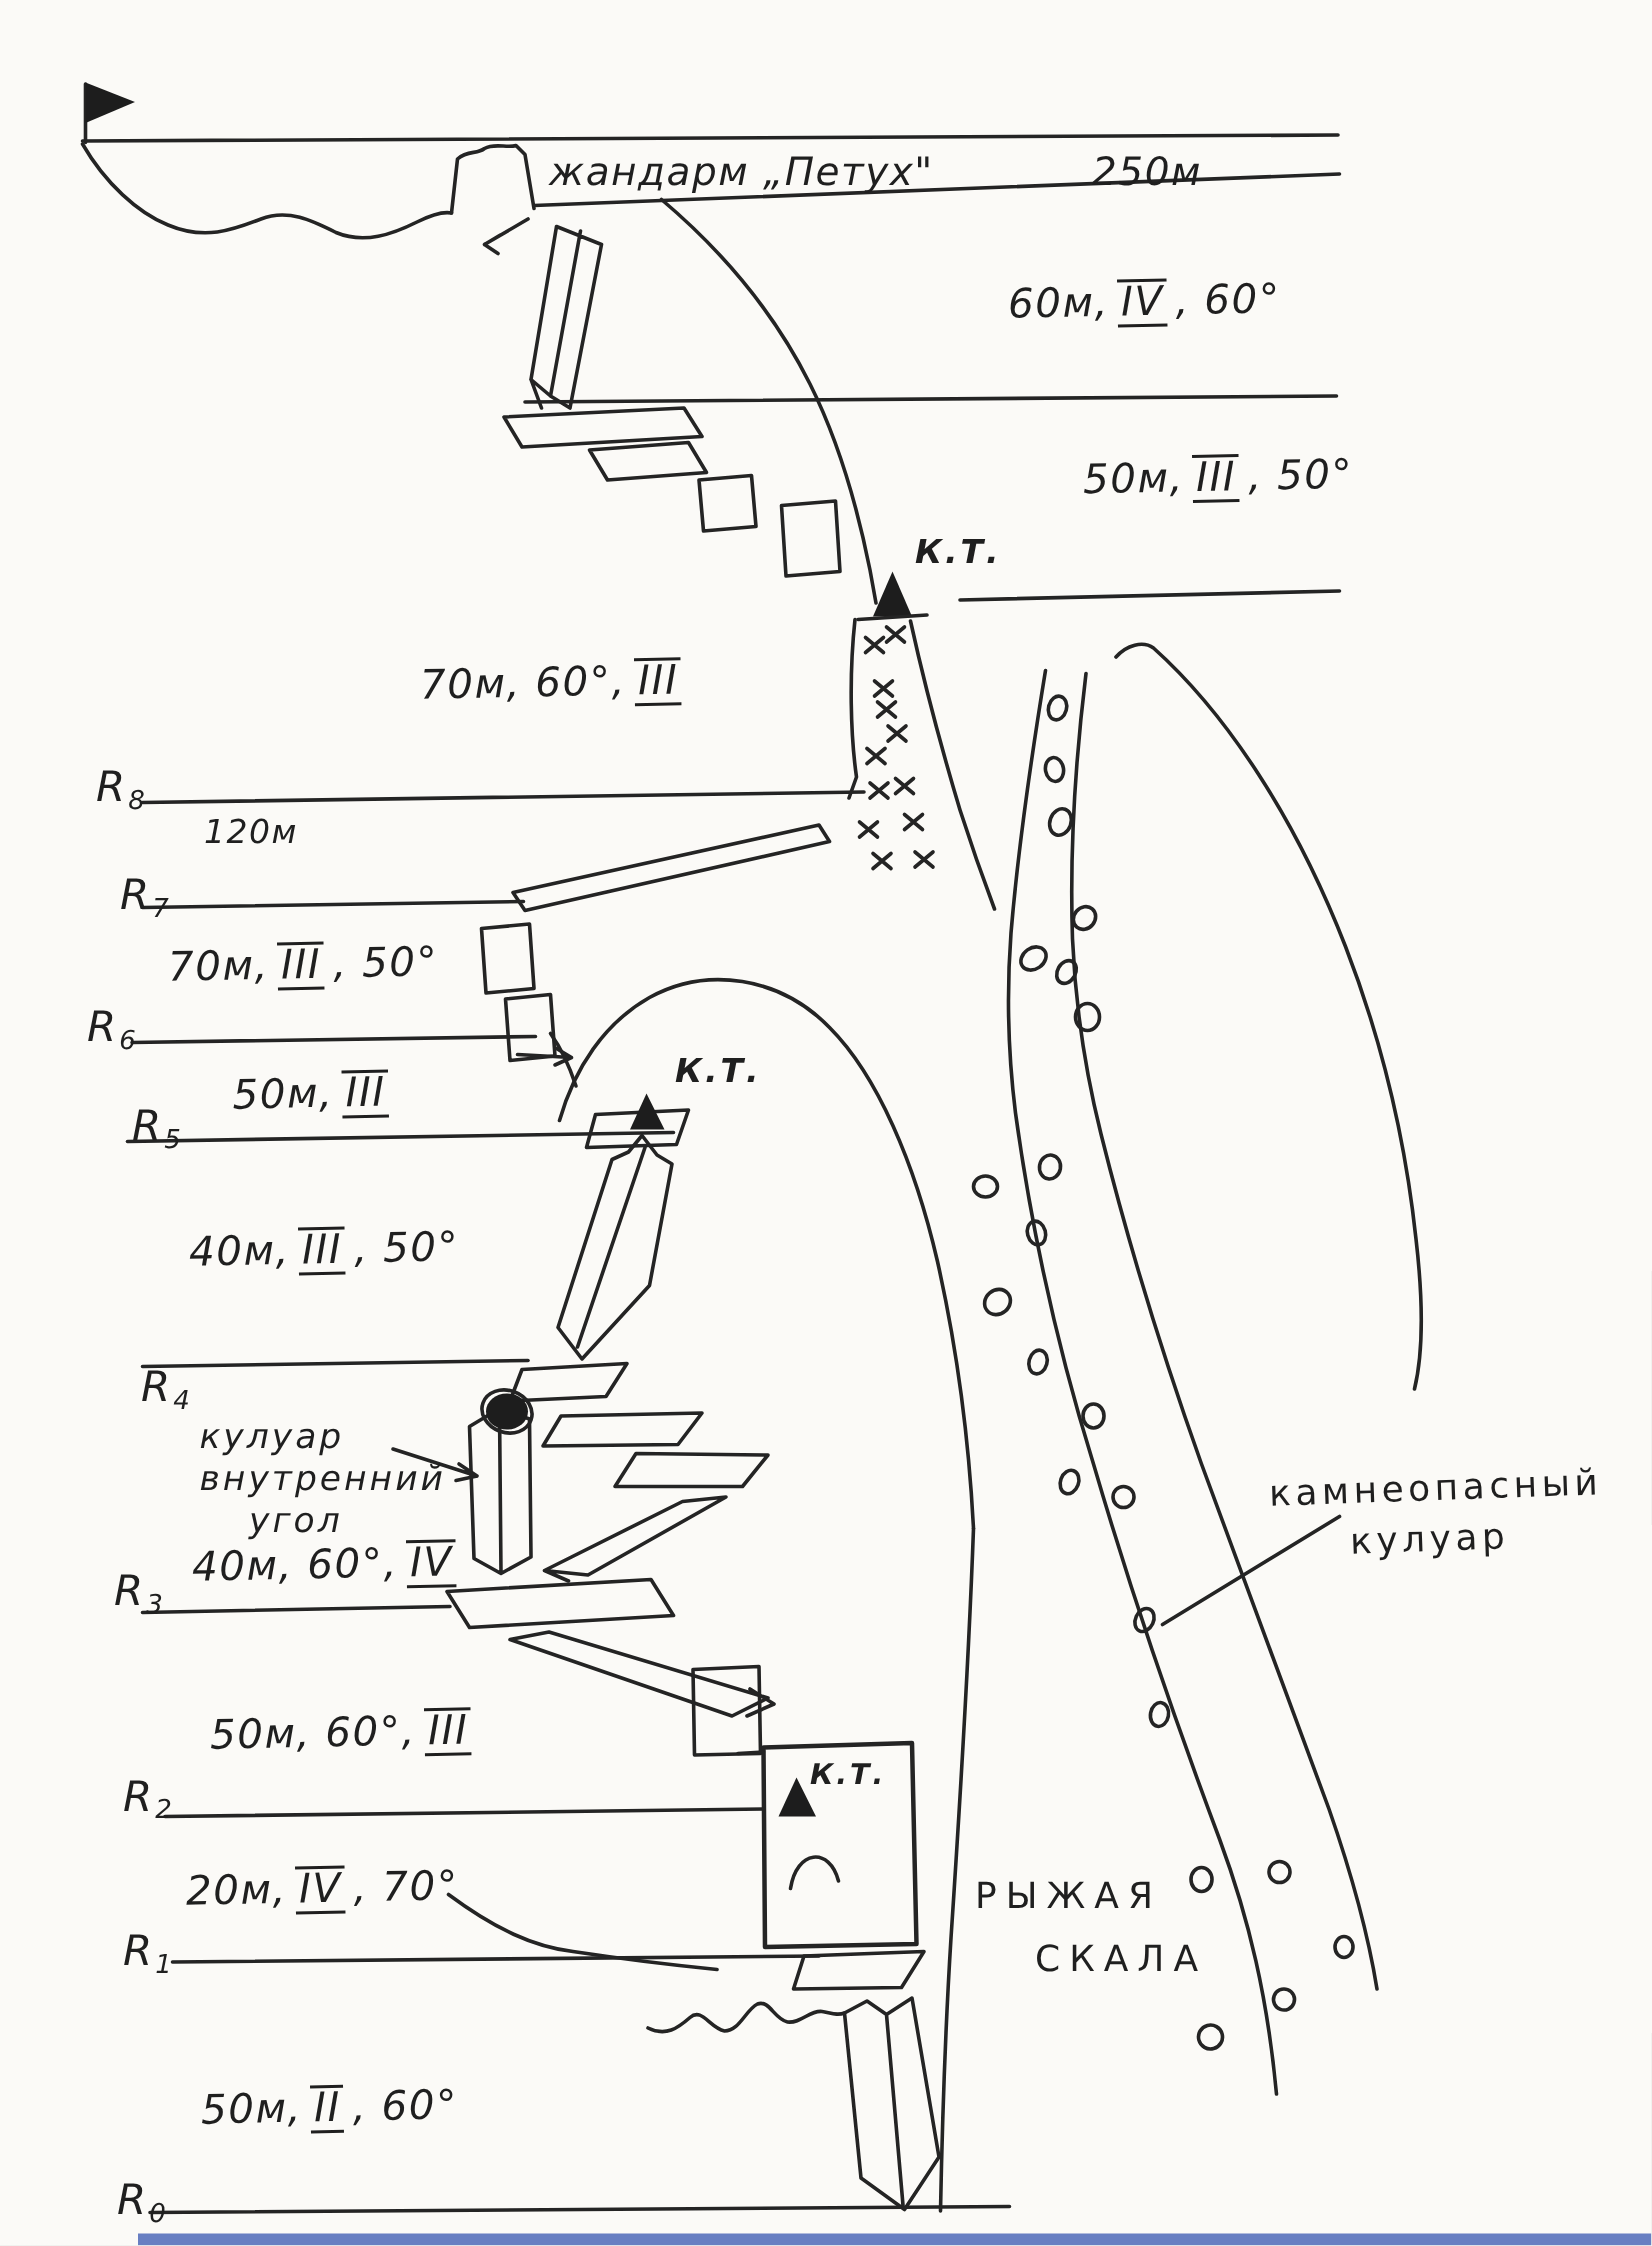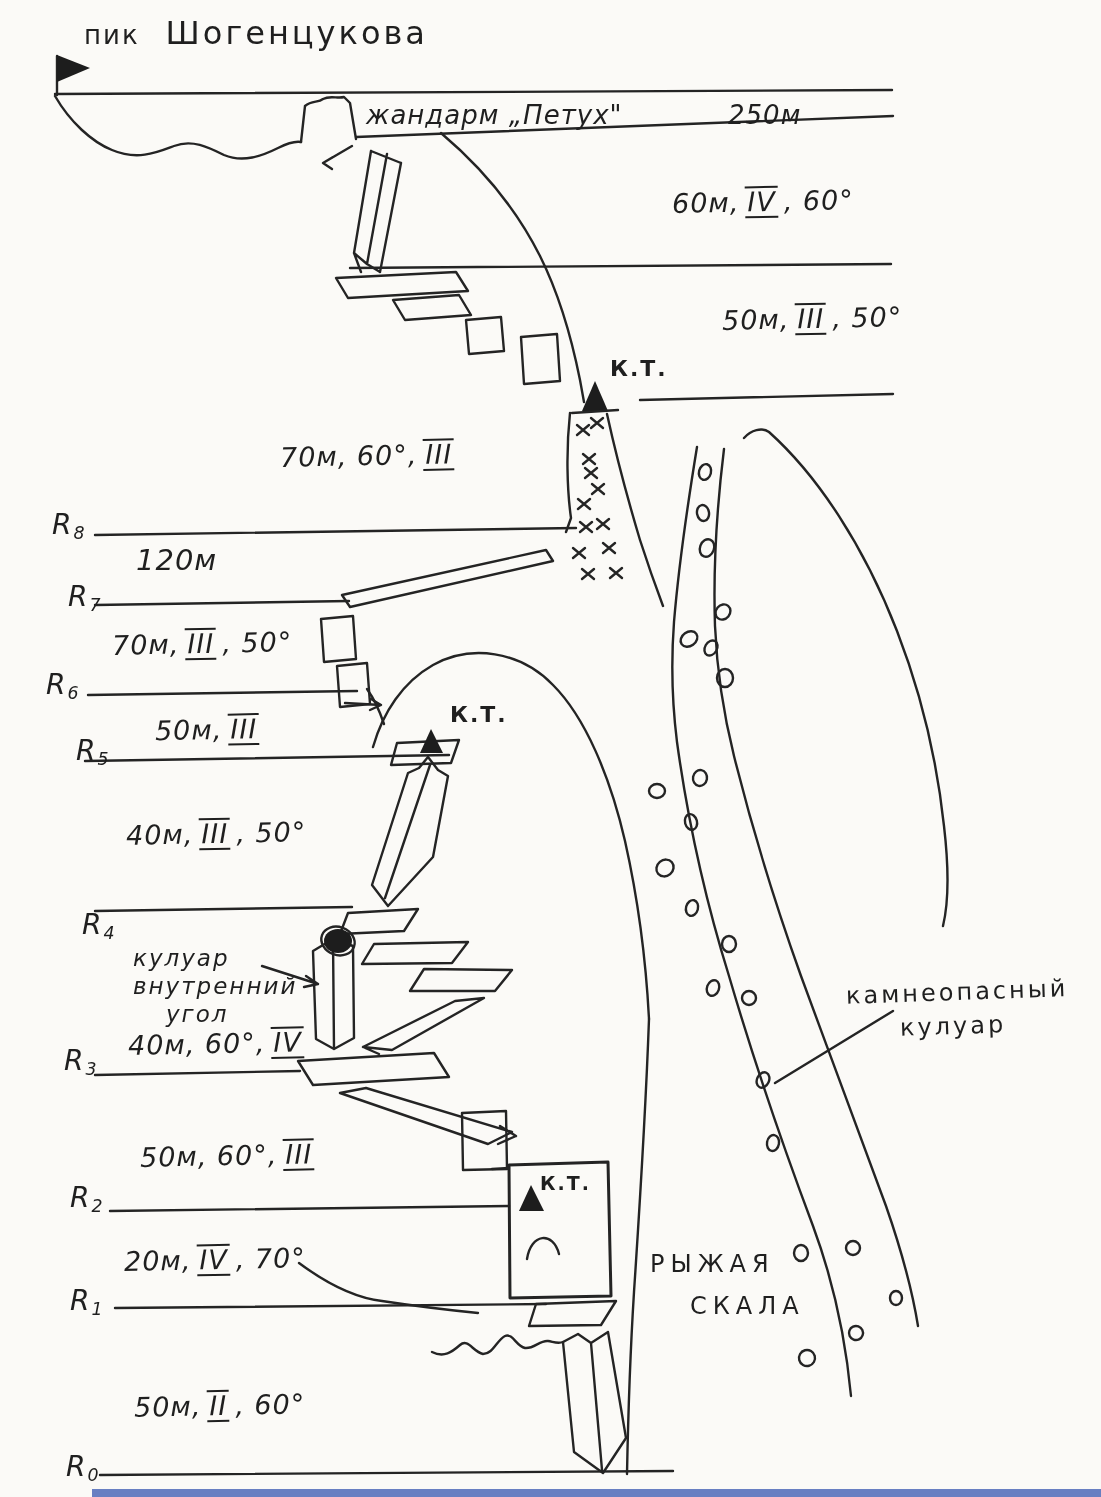--- a/index.html
+++ b/index.html
@@ -9,24 +9,24 @@
     font-family:"DejaVu Sans", sans-serif;color:#1f1f1f;
   }
   svg.draw{position:absolute;left:0;top:0;}
   .lbl{position:absolute;white-space:nowrap;color:#1f1f1f;}
   .hand{font-style:italic;font-size:27px;letter-spacing:1px;}
   .pitch{font-style:italic;font-size:27px;letter-spacing:1px;transform:rotate(-1.2deg);}
   .pitch .grade{
     display:inline-block;margin:0 6px;padding:0 2px;line-height:1.05;
     border-top:2.4px solid #1f1f1f;border-bottom:2.4px solid #1f1f1f;
   }
-  .belay{font-style:italic;font-size:28px;}
+  .belay{font-style:italic;font-size:28px;margin-left:12px;}
   .belay .rsub{font-size:0.62em;vertical-align:-0.3em;margin-left:2px;}
   .caps{font-size:24px;letter-spacing:3px;}
-  .kt{font-size:22px;letter-spacing:2px;font-weight:bold;}
+  .kt{font-size:22px;letter-spacing:2px;font-weight:bold;font-style:italic;}
   .title-small{font-size:26px;letter-spacing:2px;}
   .title-big{font-size:32px;letter-spacing:3px;margin-left:26px;}
   .corner-note{font-size:23px;letter-spacing:2px;font-style:italic;line-height:1.2;}
 </style>
 </head>
 <body>
 
 <div class="page">
 
   <svg class="draw" width="1101" height="1497" viewBox="0 0 1101 1497">
@@ -163,23 +163,20 @@
       <path d="M100,1475 L673,1471"></path>
 
       <path d="M649,1019 C646,1102 640,1202 634,1292 C630,1356 628,1422 627,1474"></path>
 
       <path d="M775,1083 L893,1011"></path>
 
       <rect x="92" y="1489" width="1009" height="8" fill="#4d68b8" stroke="none" opacity="0.85"></rect>
     </g>
   </svg>
 
-  <div class="lbl" style="left:84px;top:14px;">
-    <span class="title-small">пик</span><span class="title-big">Шогенцукова</span>
-  </div>
 
   <div class="lbl hand" style="left:366px;top:100px;font-size:26px;">жандарм „Петух"</div>
   <div class="lbl hand" style="left:728px;top:100px;font-size:26px;">250м</div>
 
   <div class="lbl pitch" style="left:672px;top:186px;">
     <span>60м,</span><span class="grade">IV</span><span>, 60°</span>
   </div>
   <div class="lbl pitch" style="left:722px;top:303px;">
     <span>50м,</span><span class="grade">III</span><span>, 50°</span>
   </div>
@@ -201,21 +198,21 @@
   <div class="lbl pitch" style="left:140px;top:1140px;">
     <span>50м, 60°,</span><span class="grade">III</span><span></span>
   </div>
   <div class="lbl pitch" style="left:124px;top:1244px;">
     <span>20м,</span><span class="grade">IV</span><span>, 70°</span>
   </div>
   <div class="lbl pitch" style="left:134px;top:1390px;">
     <span>50м,</span><span class="grade">II</span><span>, 60°</span>
   </div>
 
-  <div class="lbl hand" style="left:136px;top:543px;font-size:29px;">120м</div>
+  <div class="lbl hand" style="left:136px;top:543px;font-size:22px;">120м</div>
 
   <div class="lbl belay" style="left:52px;top:508px;">
     <span>R</span><span class="rsub">8</span></div>
   <div class="lbl belay" style="left:68px;top:580px;">
     <span>R</span><span class="rsub">7</span></div>
   <div class="lbl belay" style="left:46px;top:668px;">
     <span>R</span><span class="rsub">6</span></div>
   <div class="lbl belay" style="left:76px;top:734px;">
     <span>R</span><span class="rsub">5</span></div>
   <div class="lbl belay" style="left:82px;top:908px;">

